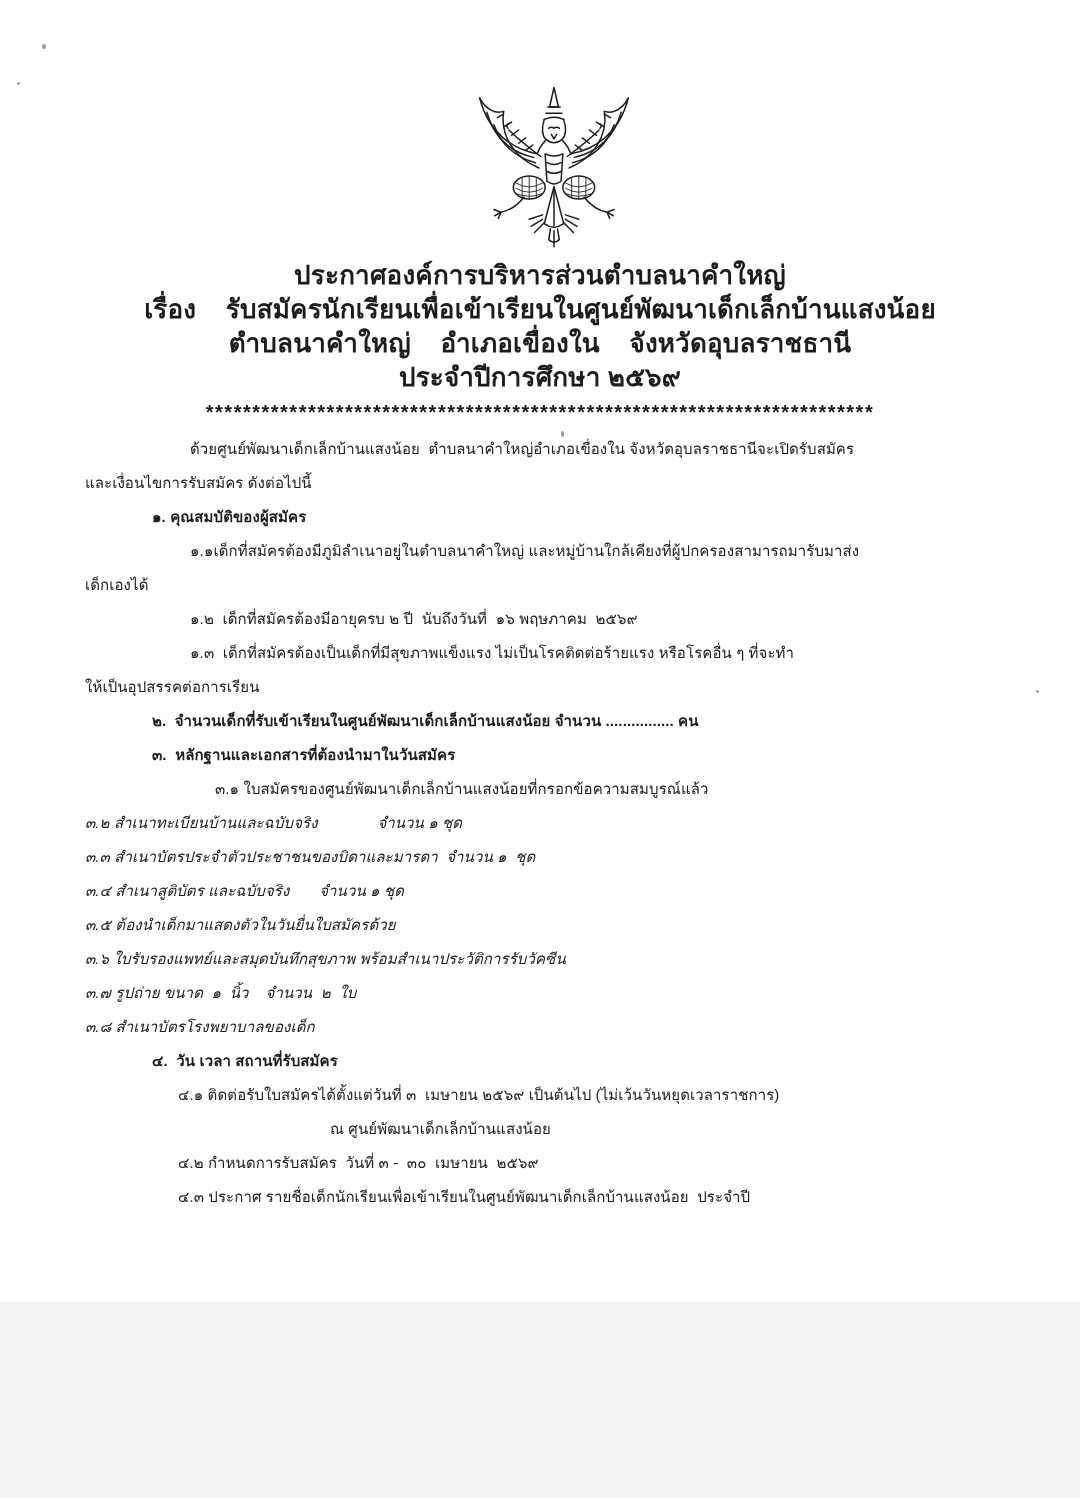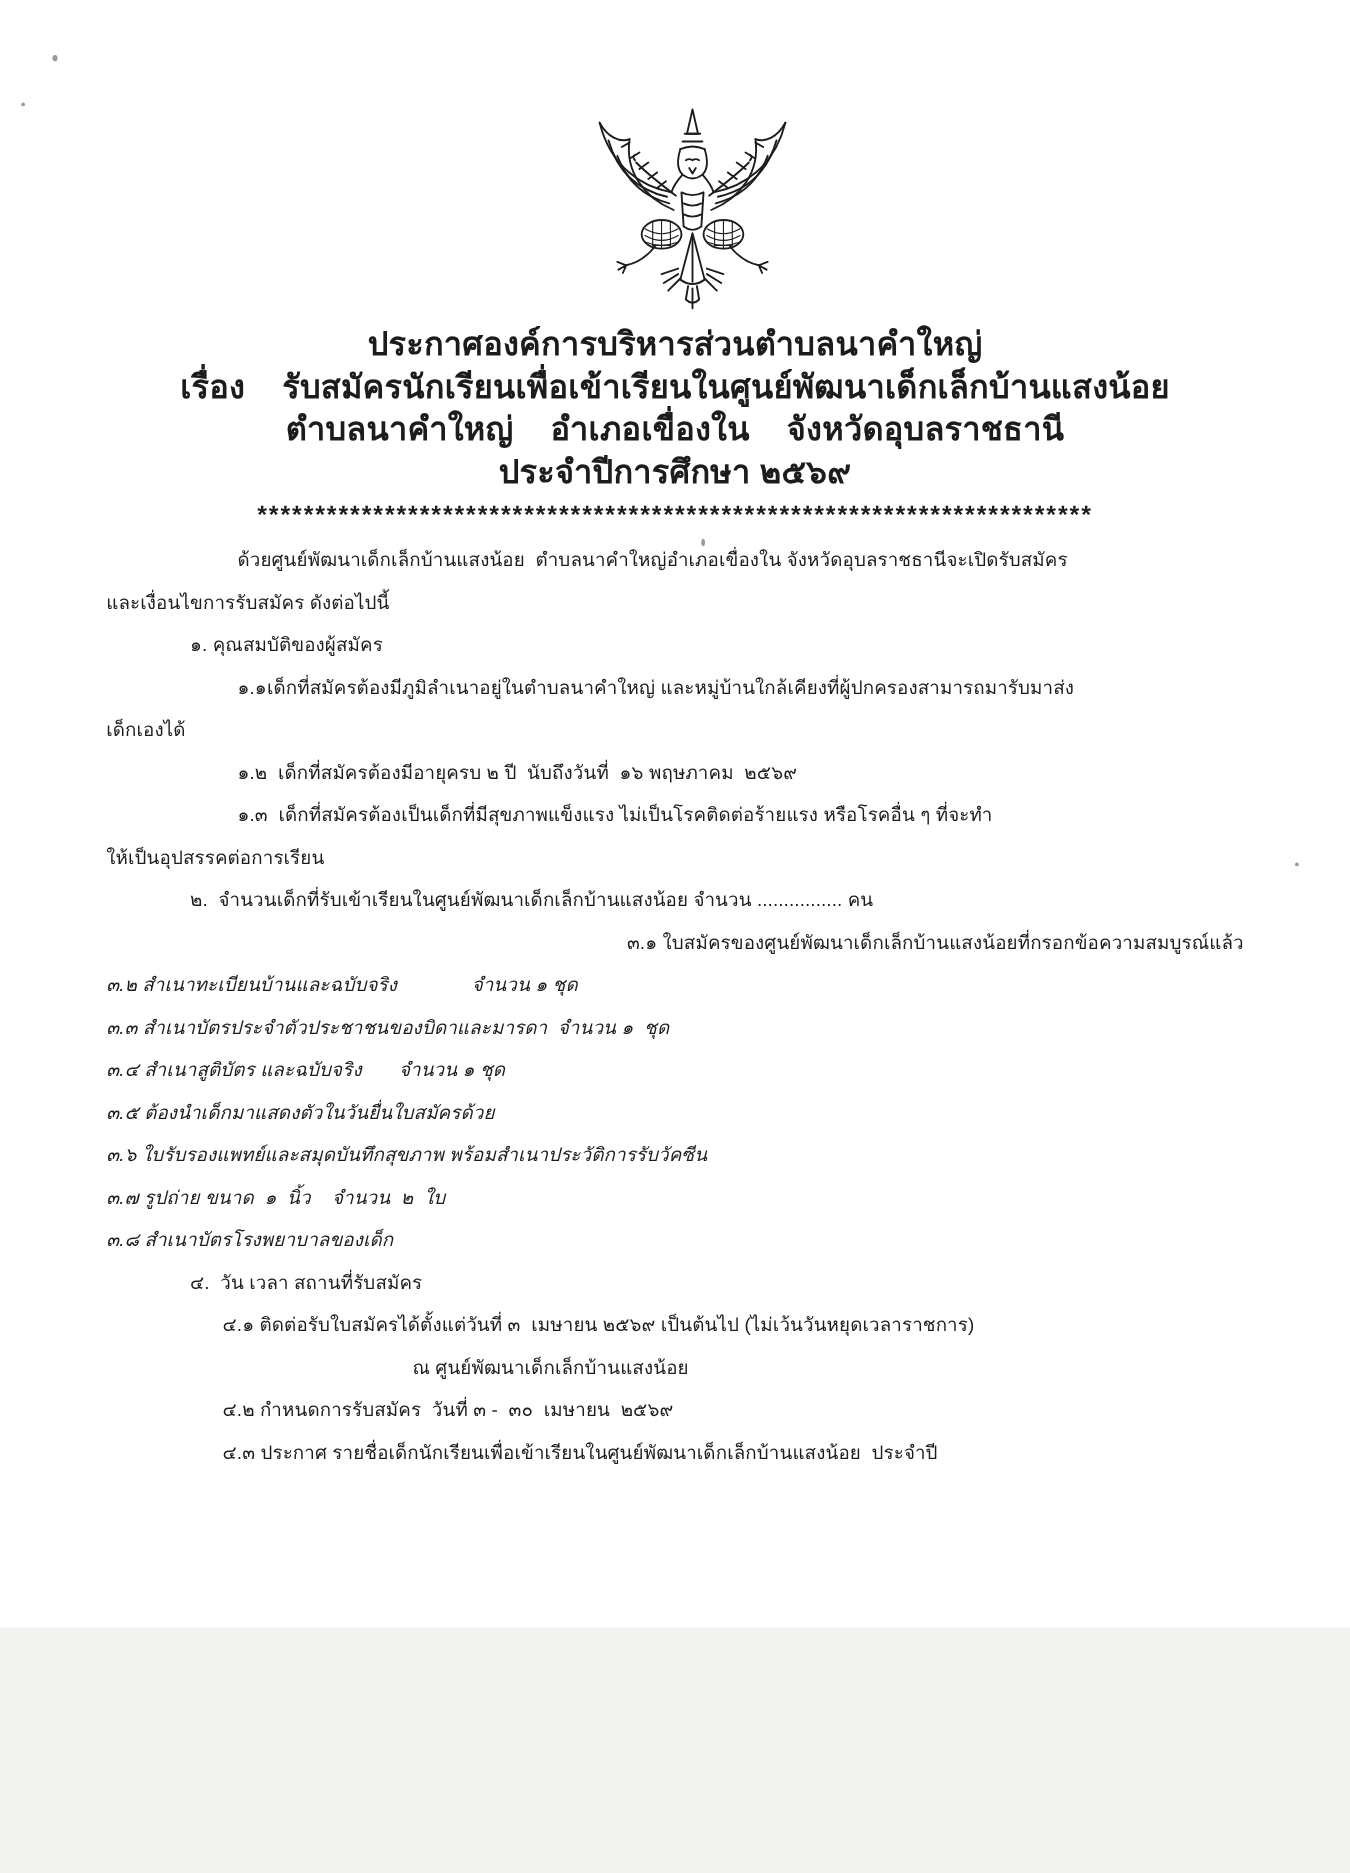--- a/index.html
+++ b/index.html
@@ -47,26 +47,26 @@
     padding-top:3px;
   }
   .bodyblock{margin-top:5px;}
   .line{
     font-size:15px;
     line-height:34px;
     min-height:34px;
     white-space:pre-wrap;
     letter-spacing:0.1px;
   }
-  .line .bold, .line.sec .bold{font-weight:normal;}
+  .line .bold, .line.sec .bold{font-weight:bold;}
   
   .base  {margin-left:0;}
   .sec   {margin-left:67px;}
   .sub1  {margin-left:105px;}
-  .sub3a {text-align:right;}
+  .sub3a {margin-left:130px;}
   .sub3  {font-style:italic;}
   .sub4  {margin-left:93px;}
   .cont4 {margin-left:245px;}
 </style>
 </head>
 <body>
 
 <div class="page">
 
   <span class="speck" style="left:42px;top:44px;width:4px;height:5px;"></span>
@@ -137,20 +137,21 @@
     <div class="bodyblock">
         <div class="line sub1">ด้วยศูนย์พัฒนาเด็กเล็กบ้านแสงน้อย  ตำบลนาคำใหญ่อำเภอเขื่องใน จังหวัดอุบลราชธานีจะเปิดรับสมัคร</div>
         <div class="line base">และเงื่อนไขการรับสมัคร ดังต่อไปนี้</div>
         <div class="line sec"><span class="bold">๑. คุณสมบัติของผู้สมัคร</span></div>
         <div class="line sub1">๑.๑เด็กที่สมัครต้องมีภูมิลำเนาอยู่ในตำบลนาคำใหญ่ และหมู่บ้านใกล้เคียงที่ผู้ปกครองสามารถมารับมาส่ง</div>
         <div class="line base">เด็กเองได้</div>
         <div class="line sub1">๑.๒  เด็กที่สมัครต้องมีอายุครบ ๒ ปี  นับถึงวันที่  ๑๖ พฤษภาคม  ๒๕๖๙</div>
         <div class="line sub1">๑.๓  เด็กที่สมัครต้องเป็นเด็กที่มีสุขภาพแข็งแรง ไม่เป็นโรคติดต่อร้ายแรง หรือโรคอื่น ๆ ที่จะทำ</div>
         <div class="line base">ให้เป็นอุปสรรคต่อการเรียน</div>
         <div class="line sec"><span class="bold">๒.  จำนวนเด็กที่รับเข้าเรียนในศูนย์พัฒนาเด็กเล็กบ้านแสงน้อย จำนวน ................ คน</span></div>
+        <div class="line sec"><span class="bold">๓.  หลักฐานและเอกสารที่ต้องนำมาในวันสมัคร</span></div>
         <div class="line sub3a">๓.๑ ใบสมัครของศูนย์พัฒนาเด็กเล็กบ้านแสงน้อยที่กรอกข้อความสมบูรณ์แล้ว</div>
         <div class="line sub3">๓.๒ สำเนาทะเบียนบ้านและฉบับจริง              จำนวน ๑ ชุด</div>
         <div class="line sub3">๓.๓ สำเนาบัตรประจำตัวประชาชนของบิดาและมารดา  จำนวน ๑  ชุด</div>
         <div class="line sub3">๓.๔ สำเนาสูติบัตร และฉบับจริง       จำนวน ๑ ชุด</div>
         <div class="line sub3">๓.๕ ต้องนำเด็กมาแสดงตัวในวันยื่นใบสมัครด้วย</div>
         <div class="line sub3">๓.๖ ใบรับรองแพทย์และสมุดบันทึกสุขภาพ พร้อมสำเนาประวัติการรับวัคซีน</div>
         <div class="line sub3">๓.๗ รูปถ่าย ขนาด  ๑  นิ้ว    จำนวน  ๒  ใบ</div>
         <div class="line sub3">๓.๘ สำเนาบัตรโรงพยาบาลของเด็ก</div>
         <div class="line sec"><span class="bold">๔.  วัน เวลา สถานที่รับสมัคร</span></div>
         <div class="line sub4">๔.๑ ติดต่อรับใบสมัครได้ตั้งแต่วันที่ ๓  เมษายน ๒๕๖๙ เป็นต้นไป (ไม่เว้นวันหยุดเวลาราชการ)</div>

